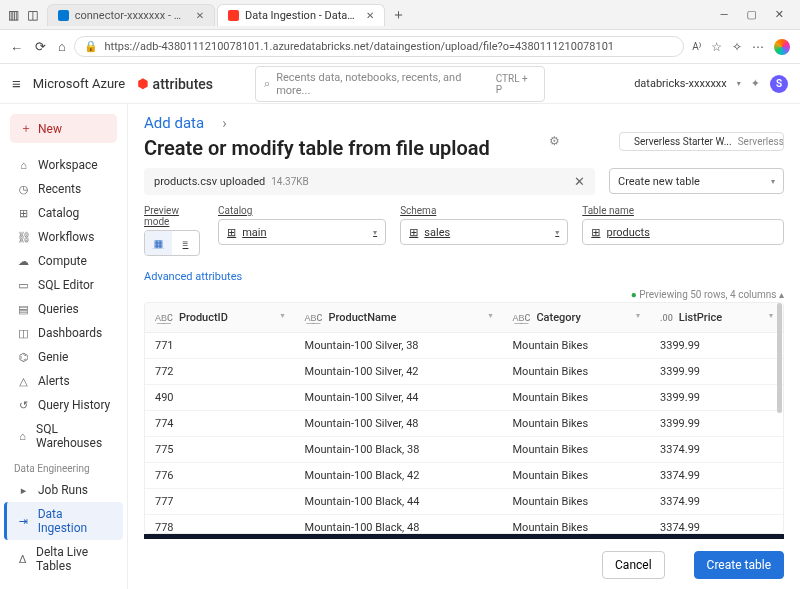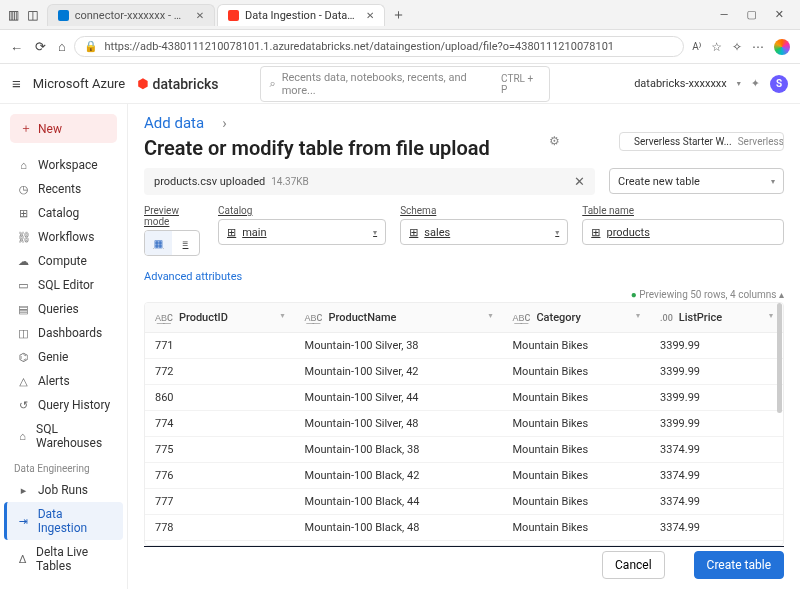--- a/index.html
+++ b/index.html
@@ -61,21 +61,21 @@
 .adv-attr { color:#2272d9; font-size:11px; margin: 14px 0 6px 0; display:inline-block;}
 .preview-info { text-align: right; font-size: 10px; color: #888; margin-bottom: 2px;}
 .preview-info .dot { color: #2ea44f;}
 .table-wrap { border: 1px solid #eee; border-radius: 4px; flex: 1; overflow: hidden; position:relative;}
 table { width: 100%; border-collapse: collapse; font-size: 11px;}
 thead th { background: #fafafa; text-align: left; padding: 8px 10px; border-bottom: 1px solid #eee; font-weight: 500; color: #333;}
 thead th .typ { color:#888;font-size:9px;margin-right:6px;}
 thead th .dd { float:right; color:#aaa; font-size:8px;}
 tbody td { padding: 6px 10px; border-bottom: 1px solid #f2f2f2; }
 .scroll-thumb { position:absolute; right:1px; top:0; width:5px; height:110px; background:#ccc; border-radius:3px;}
-.footer { display: flex; justify-content: flex-end; gap: 8px; padding: 4px 0 10px 0; border-top: 1px solid #0f172a; margin-top: auto;}
+.footer { display: flex; justify-content: flex-end; gap: 8px; padding: 12px 0 10px 0; border-top: 5px solid #0f172a; margin-top: auto;}
 .btn { border: 1px solid #ccc; border-radius: 4px; padding: 6px 12px; font-size: 12px; background: #fff; cursor:pointer;}
 .btn.primary { background: #2272d9; color: #fff; border-color: #2272d9; margin-left: 21px;}
 </style>
 </head>
 <body>
 
 <div class="titlebar">
   <span>▥</span>
   <span style="margin-left:8px;">◫</span>
   <div class="tabs" id="browser-tabs">
@@ -115,21 +115,21 @@
     <span>⋯</span>
     <span class="copilot"></span>
   </div>
 </div>
 
 <div class="appbar">
   <span class="hamburger">≡</span>
   <span class="msazure">Microsoft Azure</span>
   <span class="dblogo">
     <span class="cube">⬢</span>
-    <span>databricks</span>
+    <span>attributes</span>
   </span>
   <div class="searchbar">
     <span>⌕</span>
     <span style="margin-left:6px;">Recents data, notebooks, recents, and more...</span>
     <span class="kbd">CTRL + P</span>
   </div>
   <div class="right">
     <span>databricks-xxxxxxx</span>
     <span style="font-size:8px;color:#888;">▾</span>
     <span class="spark">✦</span>
@@ -295,21 +295,21 @@
               <td>Mountain Bikes</td>
               <td>3399.99</td>
             </tr>
             <tr>
               <td>772</td>
               <td>Mountain-100 Silver, 42</td>
               <td>Mountain Bikes</td>
               <td>3399.99</td>
             </tr>
             <tr>
-              <td>860</td>
+              <td>490</td>
               <td>Mountain-100 Silver, 44</td>
               <td>Mountain Bikes</td>
               <td>3399.99</td>
             </tr>
             <tr>
               <td>774</td>
               <td>Mountain-100 Silver, 48</td>
               <td>Mountain Bikes</td>
               <td>3399.99</td>
             </tr>

